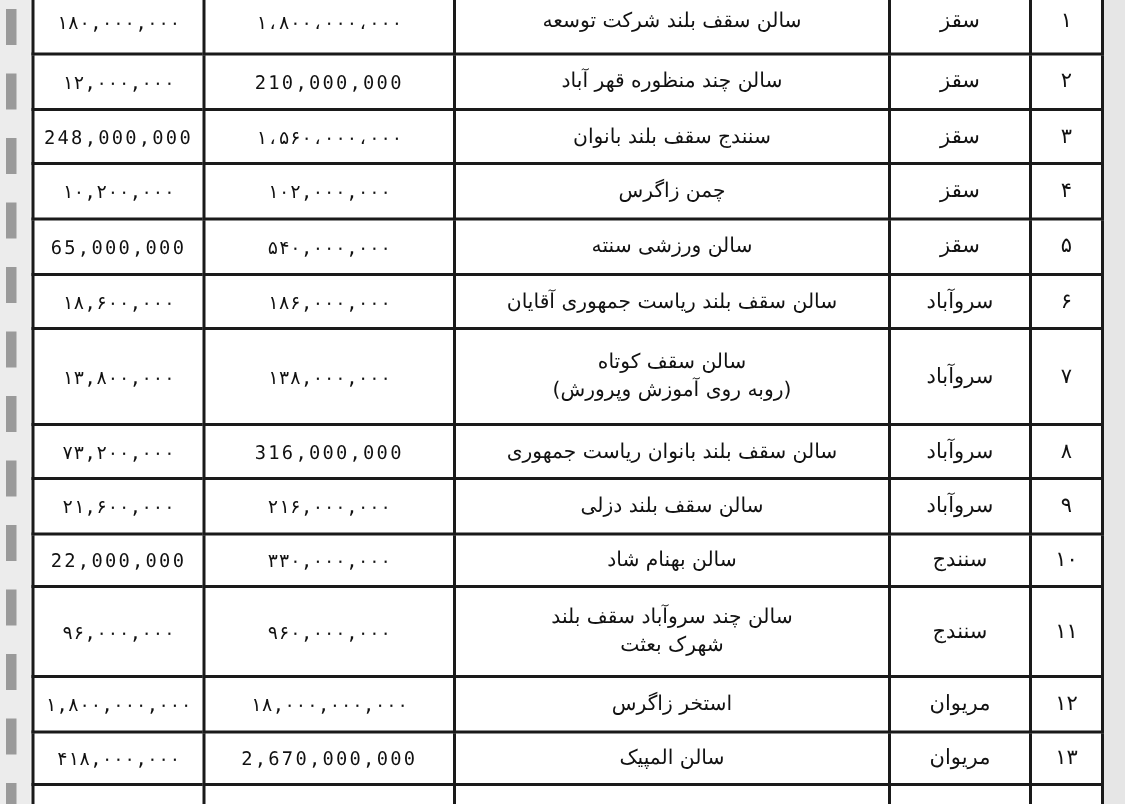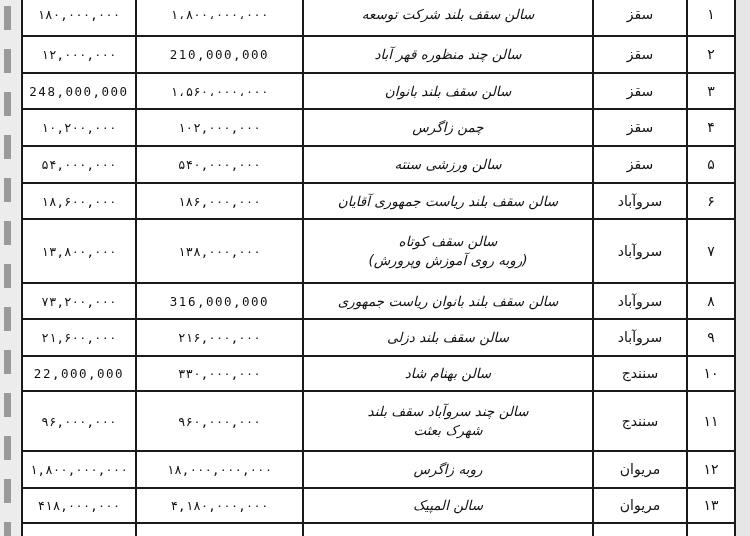--- a/index.html
+++ b/index.html
@@ -34,21 +34,21 @@
     text-align: center; vertical-align: middle;
     color: #111;
     padding: 0 4px;
     line-height: 19px;
   }
   td.c-idx { width: 38px; font-size: 14px; }
   td.c-city { width: 84px; font-size: 14px; }
   td.c-name { width: 280px; font-size: 13.5px; }
   td.c-total { width: 157px; font-size: 12.5px; letter-spacing: 1.5px; font-family: "DejaVu Sans Mono", monospace; }
   td.c-share { font-size: 12.5px; letter-spacing: 1.5px; font-family: "DejaVu Sans Mono", monospace; }
-  .nm-line { display: block; font-style: italic; }
+  .nm-line { display: block; }
 </style>
 </head>
 <body>
 
 <div class="left-edge" id="leftEdge">
     <div class="dash" style="top: 6px;"></div>
     <div class="dash" style="top: 49px;"></div>
     <div class="dash" style="top: 92px;"></div>
     <div class="dash" style="top: 135px;"></div>
     <div class="dash" style="top: 178px;"></div>
@@ -80,42 +80,42 @@
         <td class="c-name">
           <span class="nm-line">سالن چند منظوره قهر آباد</span>
         </td>
         <td class="c-total">210,000,000</td>
         <td class="c-share">۱۲,۰۰۰,۰۰۰</td>
       </tr>
       <tr style="height: 36px;">
         <td class="c-idx">۳</td>
         <td class="c-city">سقز</td>
         <td class="c-name">
-          <span class="nm-line">سالن سقف بلند بانوان</span>
+          <span class="nm-line">سنندج سقف بلند بانوان</span>
         </td>
         <td class="c-total">۱،۵۶۰،۰۰۰،۰۰۰</td>
         <td class="c-share">248,000,000</td>
       </tr>
       <tr style="height: 37px;">
         <td class="c-idx">۴</td>
         <td class="c-city">سقز</td>
         <td class="c-name">
           <span class="nm-line">چمن زاگرس</span>
         </td>
         <td class="c-total">۱۰۲,۰۰۰,۰۰۰</td>
         <td class="c-share">۱۰,۲۰۰,۰۰۰</td>
       </tr>
       <tr style="height: 37px;">
         <td class="c-idx">۵</td>
         <td class="c-city">سقز</td>
         <td class="c-name">
           <span class="nm-line">سالن ورزشی سنته</span>
         </td>
         <td class="c-total">۵۴۰,۰۰۰,۰۰۰</td>
-        <td class="c-share">۵۴,۰۰۰,۰۰۰</td>
+        <td class="c-share">65,000,000</td>
       </tr>
       <tr style="height: 36px;">
         <td class="c-idx">۶</td>
         <td class="c-city">سروآباد</td>
         <td class="c-name">
           <span class="nm-line">سالن سقف بلند ریاست جمهوری آقایان</span>
         </td>
         <td class="c-total">۱۸۶,۰۰۰,۰۰۰</td>
         <td class="c-share">۱۸,۶۰۰,۰۰۰</td>
       </tr>
@@ -163,32 +163,32 @@
           <span class="nm-line">سالن چند سروآباد سقف بلند</span>
           <span class="nm-line">شهرک بعثت</span>
         </td>
         <td class="c-total">۹۶۰,۰۰۰,۰۰۰</td>
         <td class="c-share">۹۶,۰۰۰,۰۰۰</td>
       </tr>
       <tr style="height: 37px;">
         <td class="c-idx">۱۲</td>
         <td class="c-city">مریوان</td>
         <td class="c-name">
-          <span class="nm-line">روبه زاگرس</span>
+          <span class="nm-line">استخر زاگرس</span>
         </td>
         <td class="c-total">۱۸,۰۰۰,۰۰۰,۰۰۰</td>
         <td class="c-share">۱,۸۰۰,۰۰۰,۰۰۰</td>
       </tr>
       <tr style="height: 35px;">
         <td class="c-idx">۱۳</td>
         <td class="c-city">مریوان</td>
         <td class="c-name">
           <span class="nm-line">سالن المپیک</span>
         </td>
-        <td class="c-total">۴,۱۸۰,۰۰۰,۰۰۰</td>
+        <td class="c-total">2,670,000,000</td>
         <td class="c-share">۴۱۸,۰۰۰,۰۰۰</td>
       </tr>
       <tr style="height: 36px;">
         <td class="c-idx"></td>
         <td class="c-city"></td>
         <td class="c-name">
           <span class="nm-line"></span>
         </td>
         <td class="c-total"></td>
         <td class="c-share"></td>

